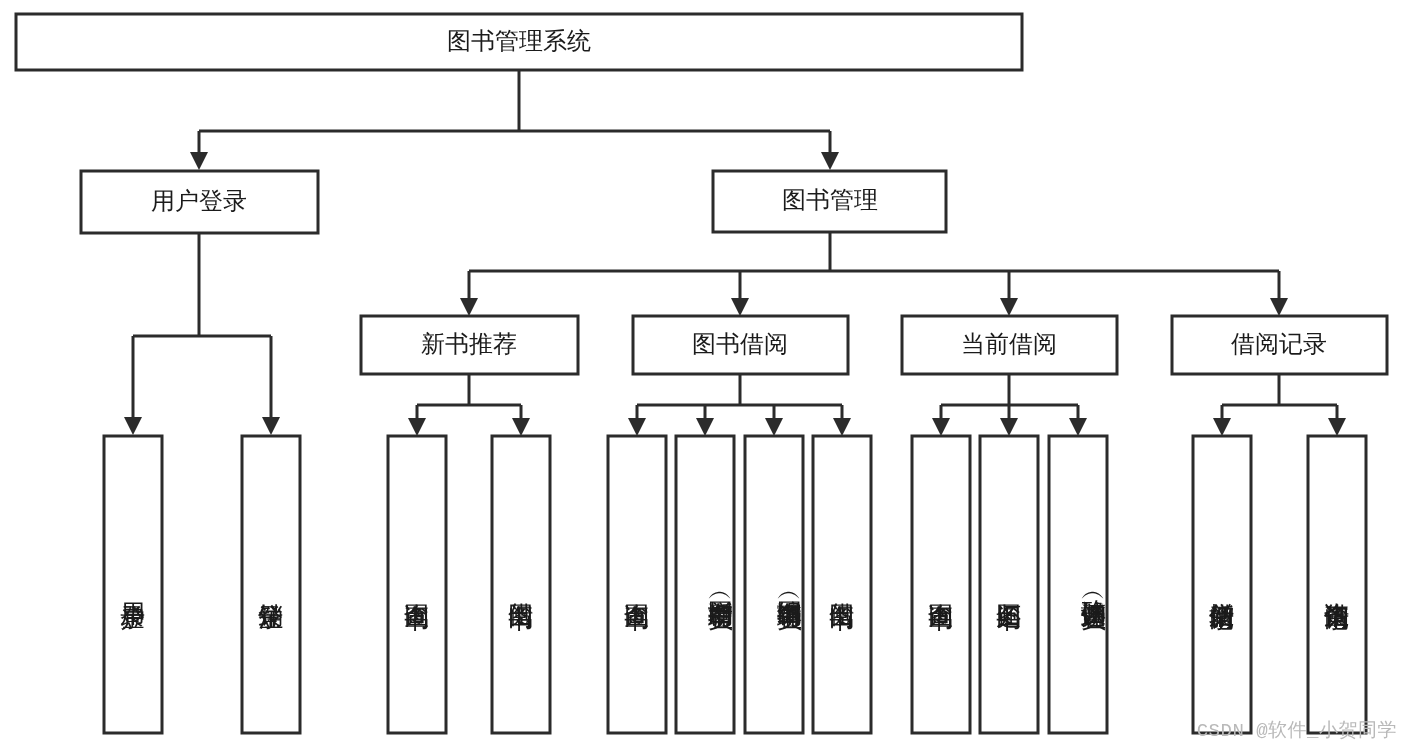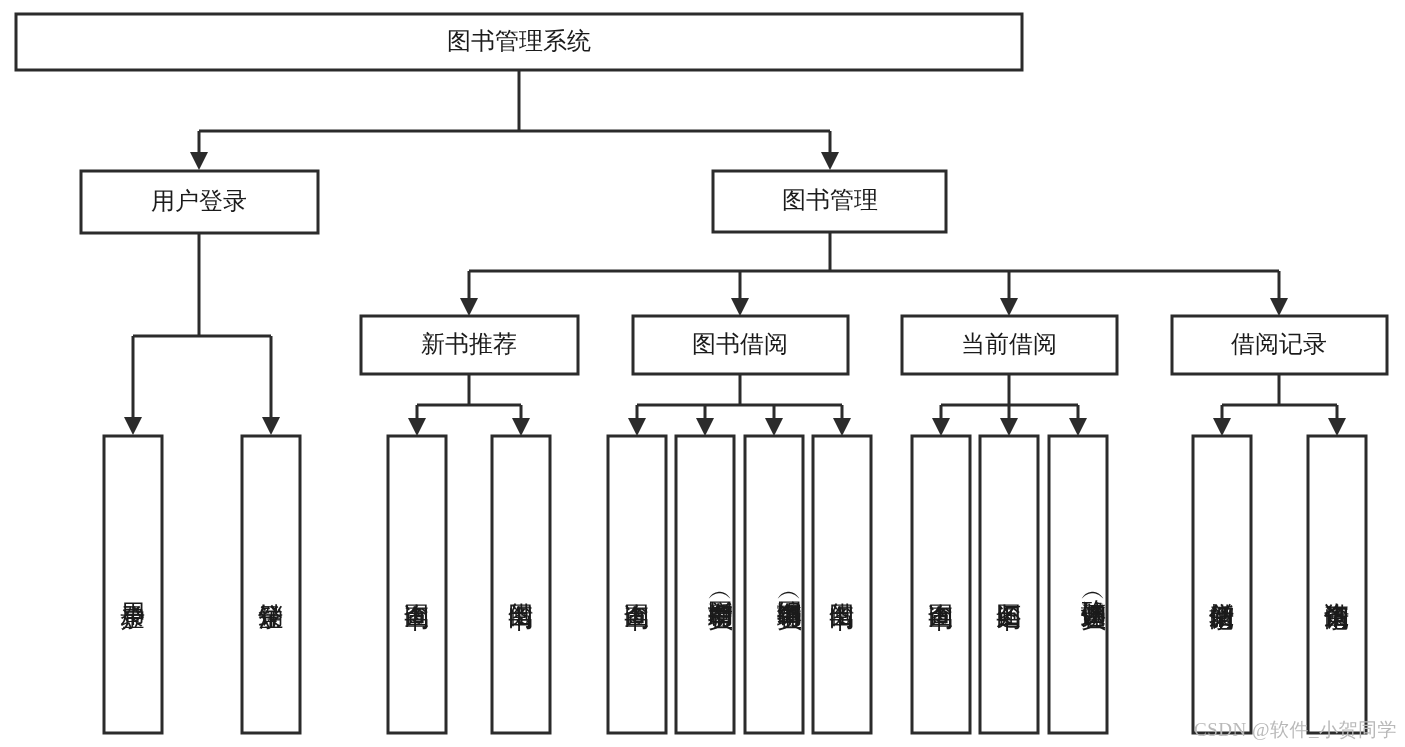--- a/index.html
+++ b/index.html
@@ -67,21 +67,21 @@
     line-height: 1.06;
     letter-spacing: 1px;
     color: #1b1b1b;
     white-space: nowrap;
     pointer-events: none;
   }
   #watermark {
     position: absolute;
     right: 8px;
     bottom: 4px;
-    font-family: Liberation Serif, serif;
+    font-family: Liberation Mono, monospace;
     font-size: 19px;
     color: #b9b9b9;
     letter-spacing: 0.5px;
     white-space: nowrap;
   }
 </style>
 </head>
 <body>
 
 <div id="diagram-root">

